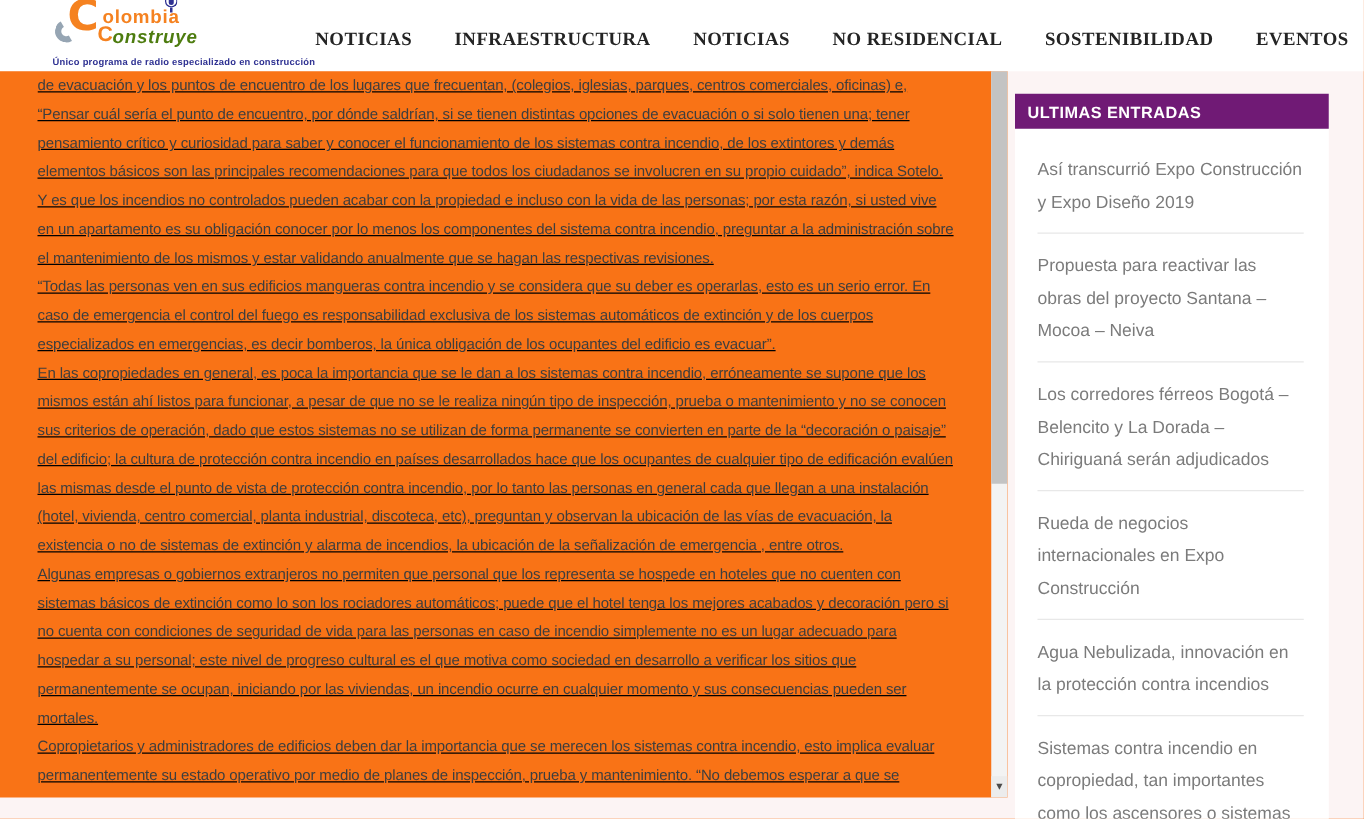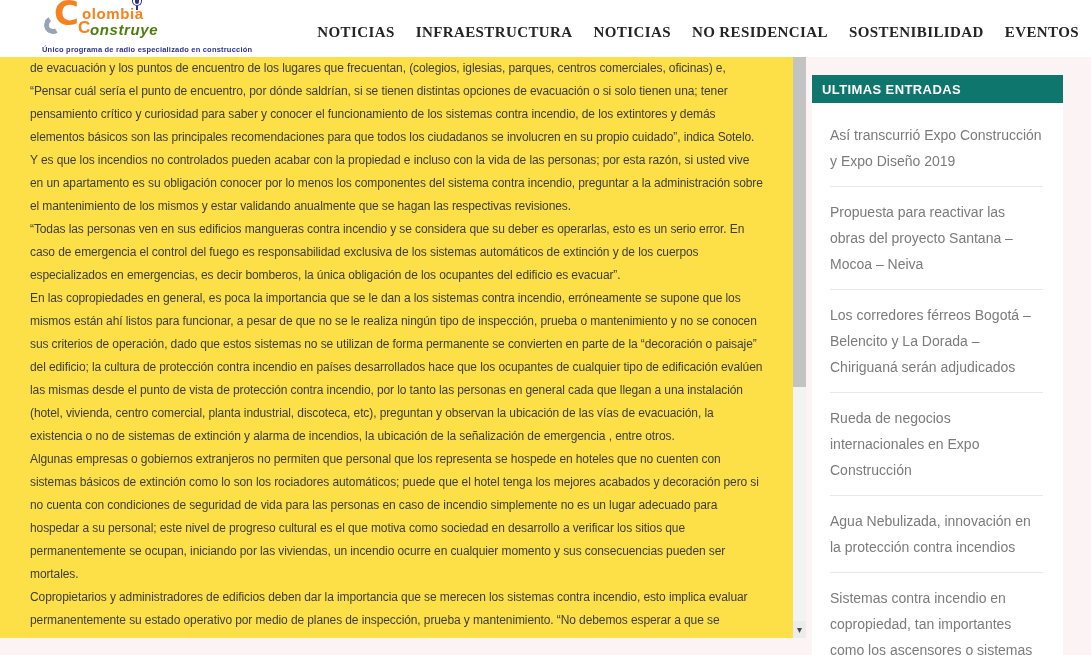--- a/index.html
+++ b/index.html
@@ -52,54 +52,55 @@
     border: 1.5px solid #2e3192; border-top: none; border-radius: 0 0 5px 5px;
   }
   .mic::before {
     content: ""; position: absolute; left: 1px; top: 10px; width: 2px; height: 4px;
     background: #2e3192;
   }
   .tagline {
     font-size: 7.5px; font-weight: bold; color: #2e3192;
     margin-top: 1px; padding-left: 2px; letter-spacing: .2px; white-space: nowrap;
   }
-  .nav { display: flex; gap: 21px; padding-top: 8px; padding-right: 2px; }
+  .nav { display: flex; gap: 34px; padding-top: 8px; padding-right: 2px; }
   .nav a {
     font-family: "Liberation Serif", "DejaVu Serif", serif;
     font-weight: bold; font-size: 15px; color: #242424;
     letter-spacing: .4px; text-decoration: none; white-space: nowrap; cursor: pointer;
   }
 
   
   .content { display: flex; align-items: flex-start; }
 
   .article-pane {
     position: relative; width: 806px; height: 581px;
-    background: #fde047; overflow: hidden;
+    background: #f97316; overflow: hidden;
     padding: 0 43px 0 30px;
+    text-decoration: underline;
   }
   .article-inner { font-size: 12px; line-height: 23px; color: #3e3e3e; letter-spacing: -.1px; }
   .article-inner p { margin: 0; }
   .clip-line { margin-top: -17px; white-space: nowrap; overflow: hidden; }
 
   .scrollbar {
     position: absolute; top: 0; right: 0; width: 13px; height: 100%;
     background: #f3f3f3; cursor: default;
   }
   .sb-thumb { position: absolute; top: 0; left: 0; width: 100%; height: 330px; background: #c3c3c3; }
   .sb-btn {
     position: absolute; bottom: 0; left: 0; width: 100%; height: 17px;
     background: #ececec; display: flex; align-items: center; justify-content: center;
   }
   .sb-arrow { font-size: 10px; color: #4a4a4a; line-height: 1; }
 
   
   .sidebar { width: 251px; margin-left: 6px; margin-top: 18px; background: #ffffff; }
   .sb-title {
-    background: #0f766e; color: #ffffff;
+    background: #701a75; color: #ffffff;
     font-weight: bold; font-size: 13px; letter-spacing: .4px;
     padding: 7px 10px 6px 10px;
   }
   .sidebar ul { list-style: none; margin: 0; padding: 7px 20px 12px 18px; }
   .sidebar li {
     font-size: 14px; line-height: 26px; color: #7b7b7b;
     padding: 12px 0; border-bottom: 1px solid #e8e8e8; cursor: pointer;
   }
   .sidebar li:last-child { border-bottom: none; }
 </style>

